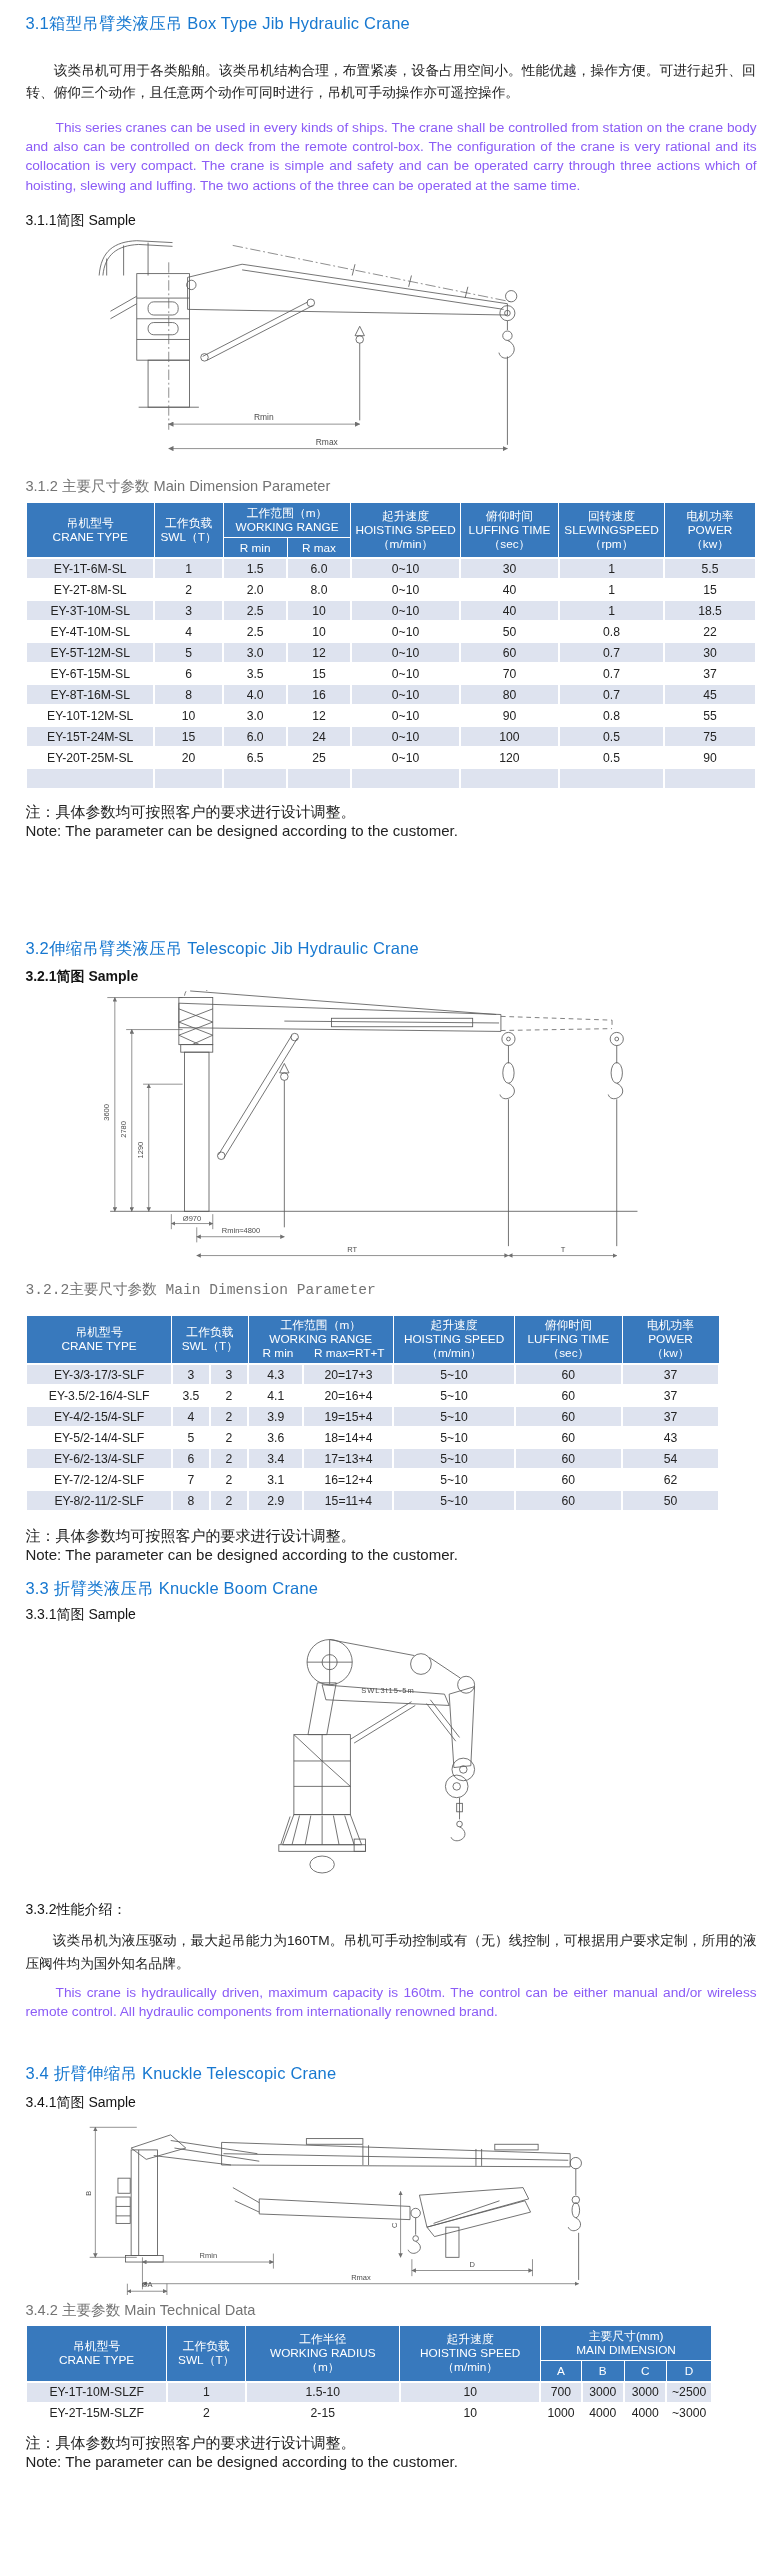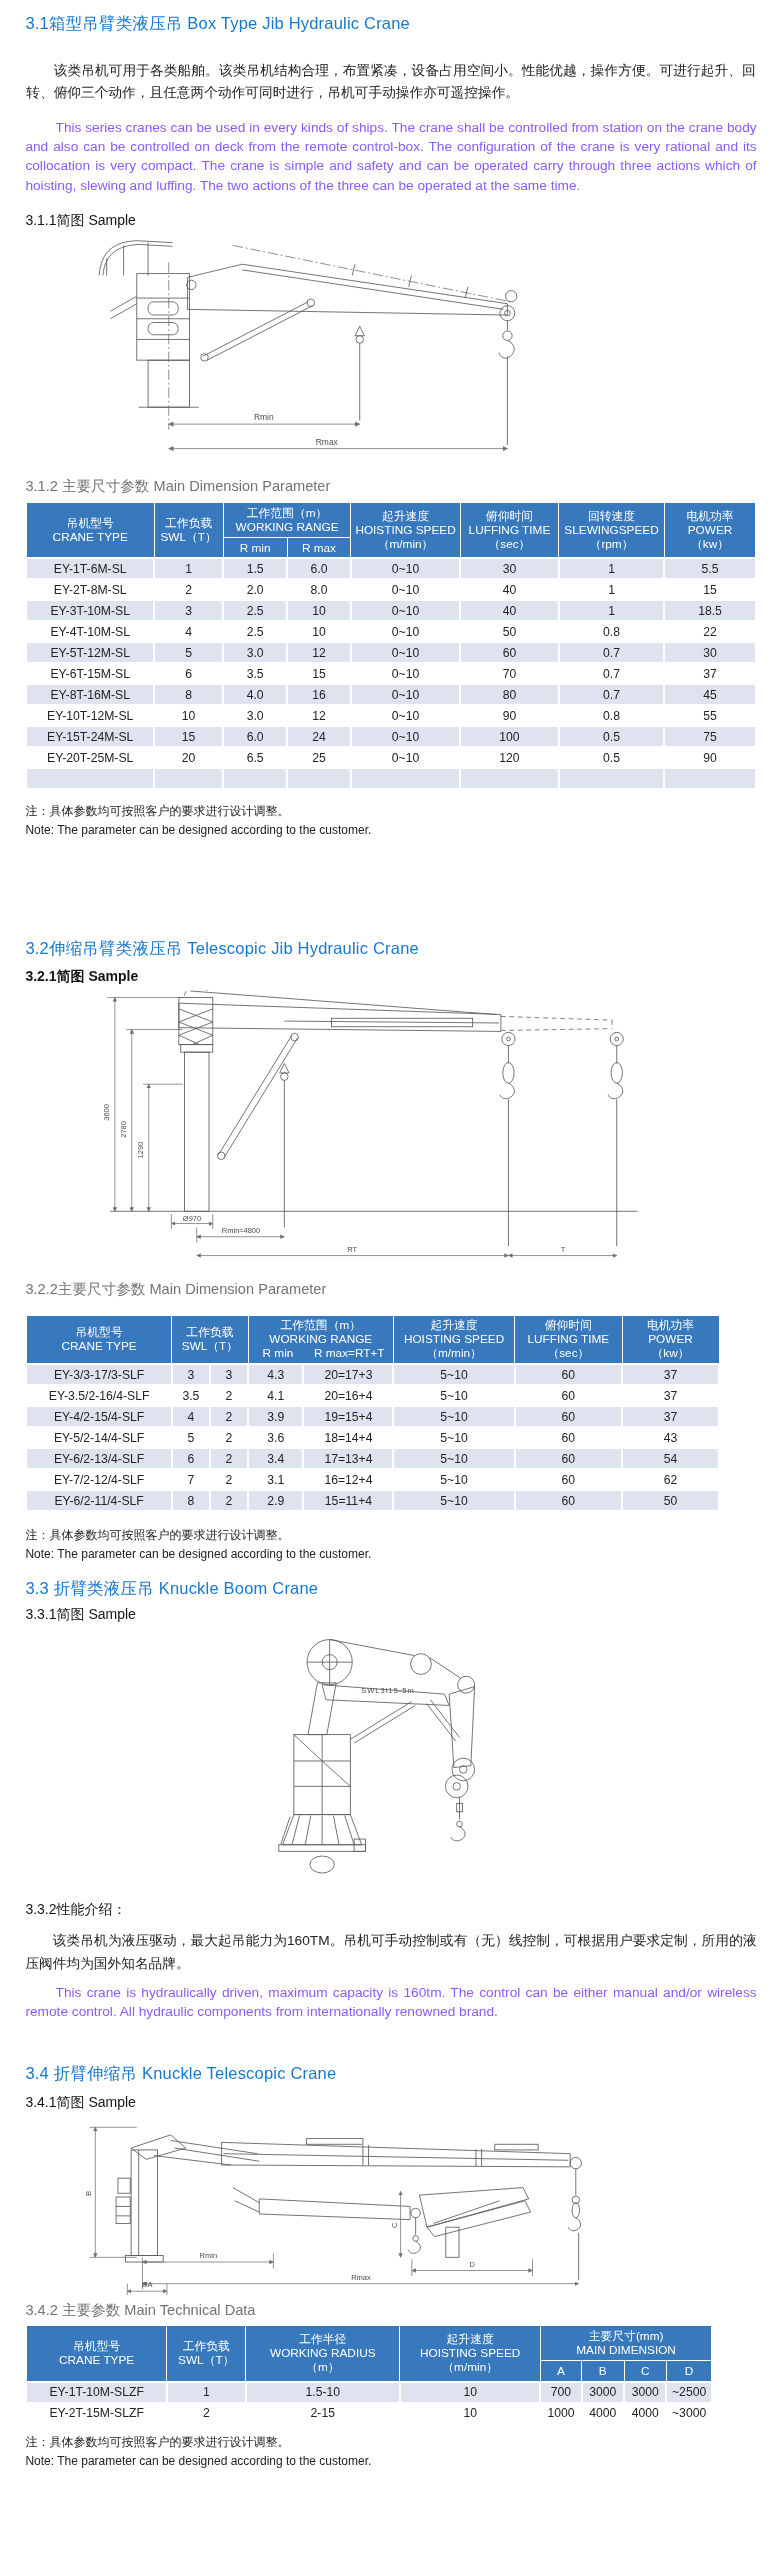--- a/index.html
+++ b/index.html
@@ -6,21 +6,21 @@
   body{
     width:782px;height:2576px;background:#ffffff;overflow:hidden;
     font-family:"Liberation Sans","DejaVu Sans",sans-serif;color:#1d1d1d;
   }
   .page{padding:0 25.4px;box-sizing:border-box;width:782px;}
   .sec-title{color:#1778d0;font-size:16.5px;font-weight:500;letter-spacing:0.2px;}
   .cnp{font-size:13.7px;line-height:22.6px;text-align:justify;text-indent:2em;color:#222;}
   .enp{font-size:13.7px;line-height:19.3px;text-align:justify;text-indent:2.2em;color:#8b5cf6;}
   .subhead{font-size:14px;color:#141414;}
   .tablehead{font-size:14.6px;color:#737373;}
-  .note{font-size:12px;line-height:17px;color:#222;}
+  .note{font-size:15px;line-height:17px;color:#222;}
   .dimtable{width:100%;border-collapse:collapse;table-layout:fixed;}
   .dimtable th{
     background:#3879bd;color:#fff;font-weight:400;font-size:11.8px;line-height:14px;
     border:1.9px solid #fff;padding:2.8px 0.9px;vertical-align:middle;
   }
   .dimtable td{
     background:#fff;font-size:12.2px;color:#232323;text-align:center;height:19px;
     border:2.8px solid #fff;padding:0 1.9px;overflow:hidden;white-space:nowrap;
   }
   .dimtable tr.alt td{background:#dee3ef;}
@@ -340,21 +340,21 @@
     <text class="dtxts" x="102" y="245" text-anchor="middle">Ø970</text>
     <line class="dim" x1="107" y1="262" x2="200" y2="262" marker-start="url(#a2)" marker-end="url(#a2)"></line>
     <line class="dim" x1="107" y1="252" x2="107" y2="268"></line>
     <text class="dtxts" x="154" y="258" text-anchor="middle">Rmin≈4800</text>
     <line class="dim" x1="107" y1="282" x2="438" y2="282" marker-start="url(#a2)" marker-end="url(#a2)"></line>
     <text class="dtxts" x="272" y="278" text-anchor="middle">RT</text>
     <line class="dim" x1="438" y1="282" x2="553" y2="282" marker-start="url(#a2)" marker-end="url(#a2)"></line>
     <text class="dtxts" x="496" y="278" text-anchor="middle">T</text>
   </svg>
 
-  <h3 class="tablehead" style="margin:15px 0 16px;font-weight:400;">3.2.2主要尺寸参数 Main Dimension Parameter</h3>
+  <h3 class="tablehead" style="margin:15px 0 16px;font-weight:400;font-family:Liberation Mono, monospace;">3.2.2主要尺寸参数 Main Dimension Parameter</h3>
 
   <table class="dimtable w95" style="margin-top:7.5px;">
     <colgroup>
       <col style="width:21%">
         <col style="width:5.5%">
         <col style="width:5.5%">
         <col style="width:8%">
       <col style="width:13%">
         <col style="width:17.5%">
         <col style="width:15.5%">
@@ -450,21 +450,21 @@
           <td>EY-7/2-12/4-SLF</td>
           <td>7</td>
           <td>2</td>
           <td>3.1</td>
           <td>16=12+4</td>
           <td>5~10</td>
           <td>60</td>
           <td>62</td>
         </tr>
         <tr class="alt">
-          <td>EY-6/2-11/4-SLF</td>
+          <td>EY-8/2-11/2-SLF</td>
           <td>8</td>
           <td>2</td>
           <td>2.9</td>
           <td>15=11+4</td>
           <td>5~10</td>
           <td>60</td>
           <td>50</td>
         </tr>
       </tbody>
   </table>

